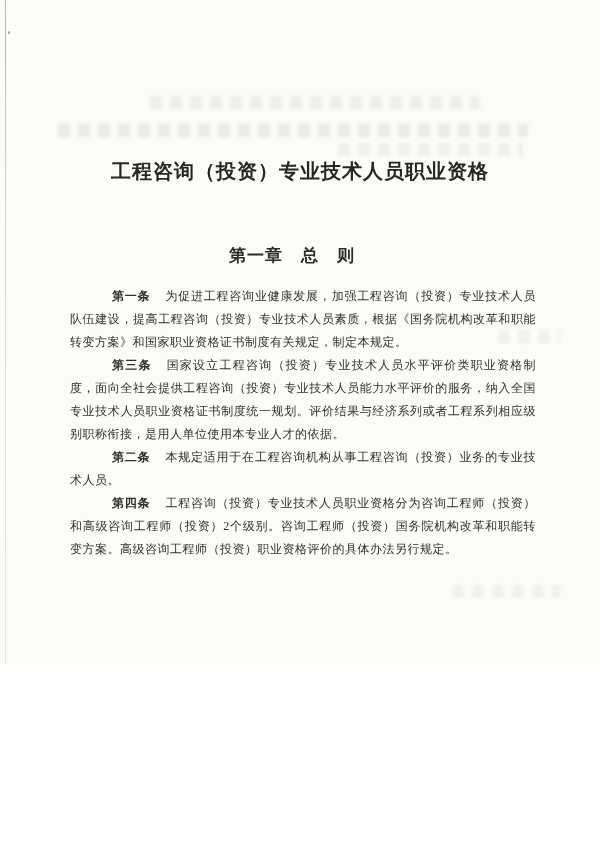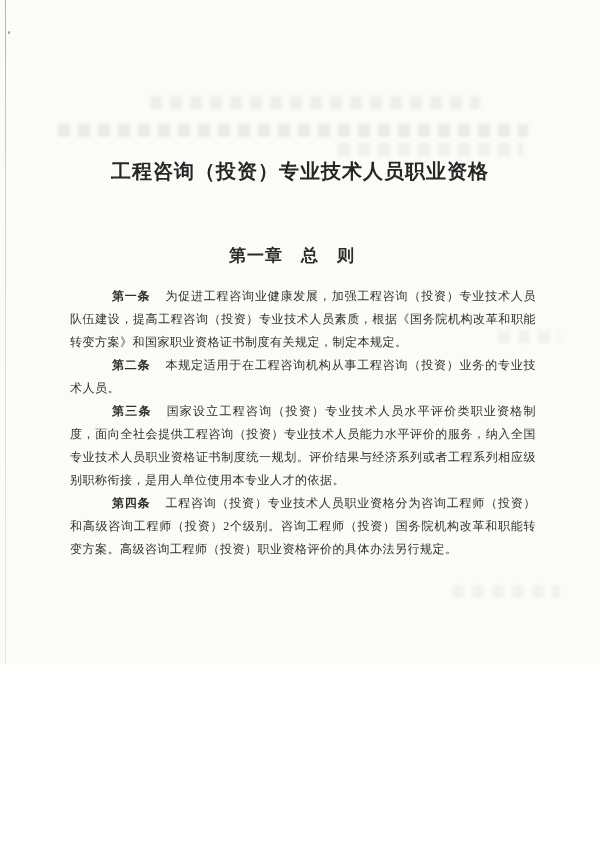--- a/index.html
+++ b/index.html
@@ -101,20 +101,20 @@
   <div class="ghost g6"></div>
 
   <h1 class="title">
     <span class="tline">工程咨询（投资）专业技术人员职业资格</span>
   </h1>
 
   <h2 class="chapter">第一章　总　则</h2>
 
   <div class="body-text">
     <p class="para"><span class="label">第一条</span><span>为促进工程咨询业健康发展，加强工程咨询（投资）专业技术人员队伍建设，提高工程咨询（投资）专业技术人员素质，根据《国务院机构改革和职能转变方案》和国家职业资格证书制度有关规定，制定本规定。</span></p>
+    <p class="para"><span class="label">第三条</span><span>国家设立工程咨询（投资）专业技术人员水平评价类职业资格制度，面向全社会提供工程咨询（投资）专业技术人员能力水平评价的服务，纳入全国专业技术人员职业资格证书制度统一规划。评价结果与经济系列或者工程系列相应级别职称衔接，是用人单位使用本专业人才的依据。</span></p>
     <p class="para"><span class="label">第二条</span><span>本规定适用于在工程咨询机构从事工程咨询（投资）业务的专业技术人员。</span></p>
-    <p class="para"><span class="label">第三条</span><span>国家设立工程咨询（投资）专业技术人员水平评价类职业资格制度，面向全社会提供工程咨询（投资）专业技术人员能力水平评价的服务，纳入全国专业技术人员职业资格证书制度统一规划。评价结果与经济系列或者工程系列相应级别职称衔接，是用人单位使用本专业人才的依据。</span></p>
     <p class="para"><span class="label">第四条</span><span>工程咨询（投资）专业技术人员职业资格分为咨询工程师（投资）和高级咨询工程师（投资）2个级别。咨询工程师（投资）国务院机构改革和职能转变方案。高级咨询工程师（投资）职业资格评价的具体办法另行规定。</span></p>
   </div>
 
   <div class="page-number">— 3 —</div>
 
 </div>
 
 </body></html>

